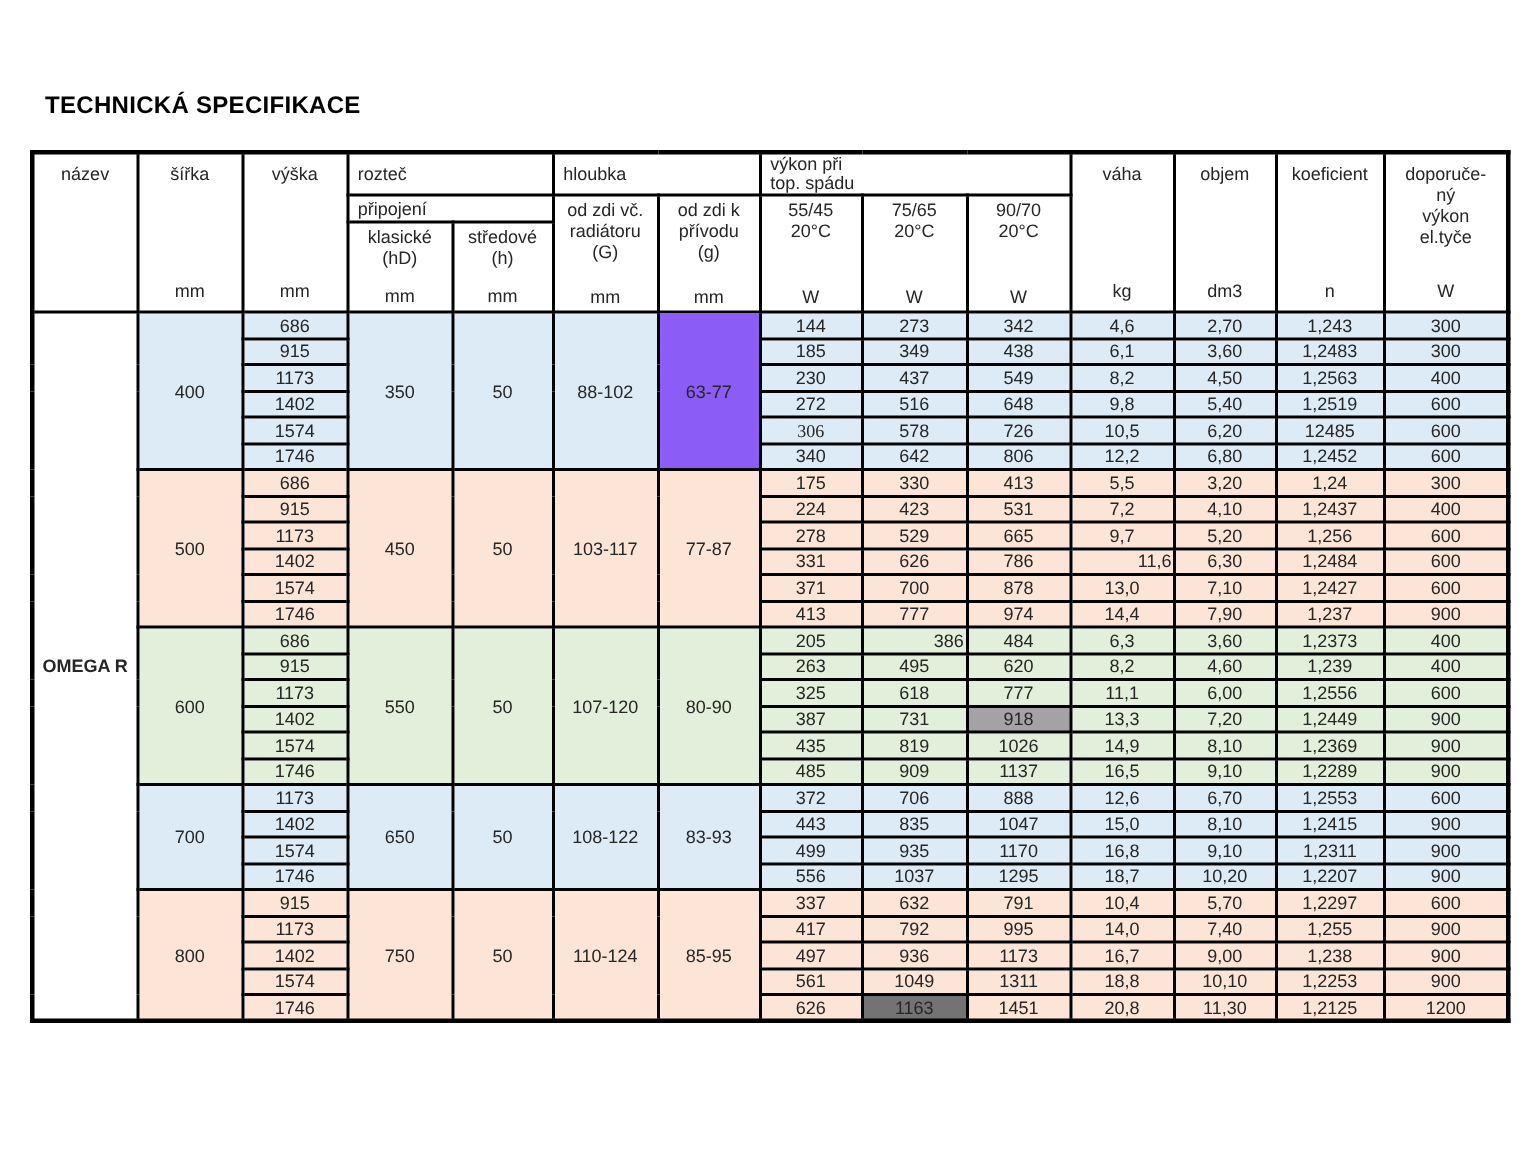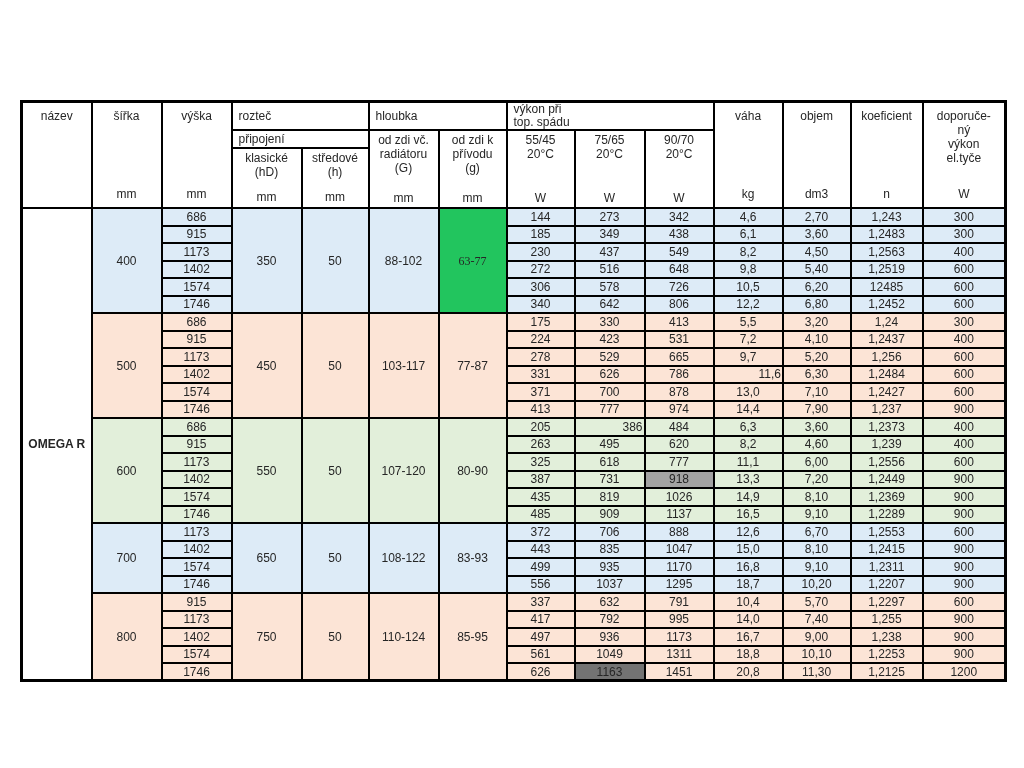--- a/index.html
+++ b/index.html
@@ -44,20 +44,21 @@
     text-align: left; padding-left: 6px; vertical-align: top;
   }
   .clip2 span { display: block; }
   td.nazev { background: #ffffff; font-weight: bold; font-size: 12px; }
   .blockline { display: block; }
 </style>
 </head>
 <body>
 
 <div class="page">
+  <h1 class="title">TECHNICKÁ SPECIFIKACE</h1>
 
   <table class="spec">
     <colgroup>
       <col style="width:70px">
         <col style="width:70px">
         <col style="width:70px">
       <col style="width:70px">
         <col style="width:67px">
         <col style="width:70px">
       <col style="width:68px">
@@ -194,21 +195,21 @@
       </tr>
     </thead>
     <tbody>
         <tr>
           <td rowspan="27" class="nazev">OMEGA R</td>
           <td rowspan="6" style="background-color: rgb(221, 235, 247);">400</td>
           <td style="background-color: rgb(221, 235, 247);">686</td>
           <td rowspan="6" style="background-color: rgb(221, 235, 247);">350</td>
           <td rowspan="6" style="background-color: rgb(221, 235, 247);">50</td>
           <td rowspan="6" style="background-color: rgb(221, 235, 247);">88-102</td>
-          <td rowspan="6" style="background-color: #22c55e; font-family: Liberation Serif, serif;">63-77</td>
+          <td rowspan="6" style="background-color: #8b5cf6;">63-77</td>
           <td style="background-color: rgb(221, 235, 247);">144</td>
           <td style="background-color: rgb(221, 235, 247);">273</td>
           <td style="background-color: rgb(221, 235, 247);">342</td>
           <td style="background-color: rgb(221, 235, 247);">4,6</td>
           <td style="background-color: rgb(221, 235, 247);">2,70</td>
           <td style="background-color: rgb(221, 235, 247);">1,243</td>
           <td style="background-color: rgb(221, 235, 247);">300</td>
         </tr>
         <tr>
           <td style="background-color: rgb(221, 235, 247);">915</td>
@@ -235,21 +236,21 @@
           <td style="background-color: rgb(221, 235, 247);">272</td>
           <td style="background-color: rgb(221, 235, 247);">516</td>
           <td style="background-color: rgb(221, 235, 247);">648</td>
           <td style="background-color: rgb(221, 235, 247);">9,8</td>
           <td style="background-color: rgb(221, 235, 247);">5,40</td>
           <td style="background-color: rgb(221, 235, 247);">1,2519</td>
           <td style="background-color: rgb(221, 235, 247);">600</td>
         </tr>
         <tr>
           <td style="background-color: rgb(221, 235, 247);">1574</td>
-          <td style="background-color: rgb(221, 235, 247);">306</td>
+          <td style="background-color: rgb(221, 235, 247); font-family: Liberation Serif, serif;">306</td>
           <td style="background-color: rgb(221, 235, 247);">578</td>
           <td style="background-color: rgb(221, 235, 247);">726</td>
           <td style="background-color: rgb(221, 235, 247);">10,5</td>
           <td style="background-color: rgb(221, 235, 247);">6,20</td>
           <td style="background-color: rgb(221, 235, 247);">12485</td>
           <td style="background-color: rgb(221, 235, 247);">600</td>
         </tr>
         <tr>
           <td style="background-color: rgb(221, 235, 247);">1746</td>
           <td style="background-color: rgb(221, 235, 247);">340</td>

